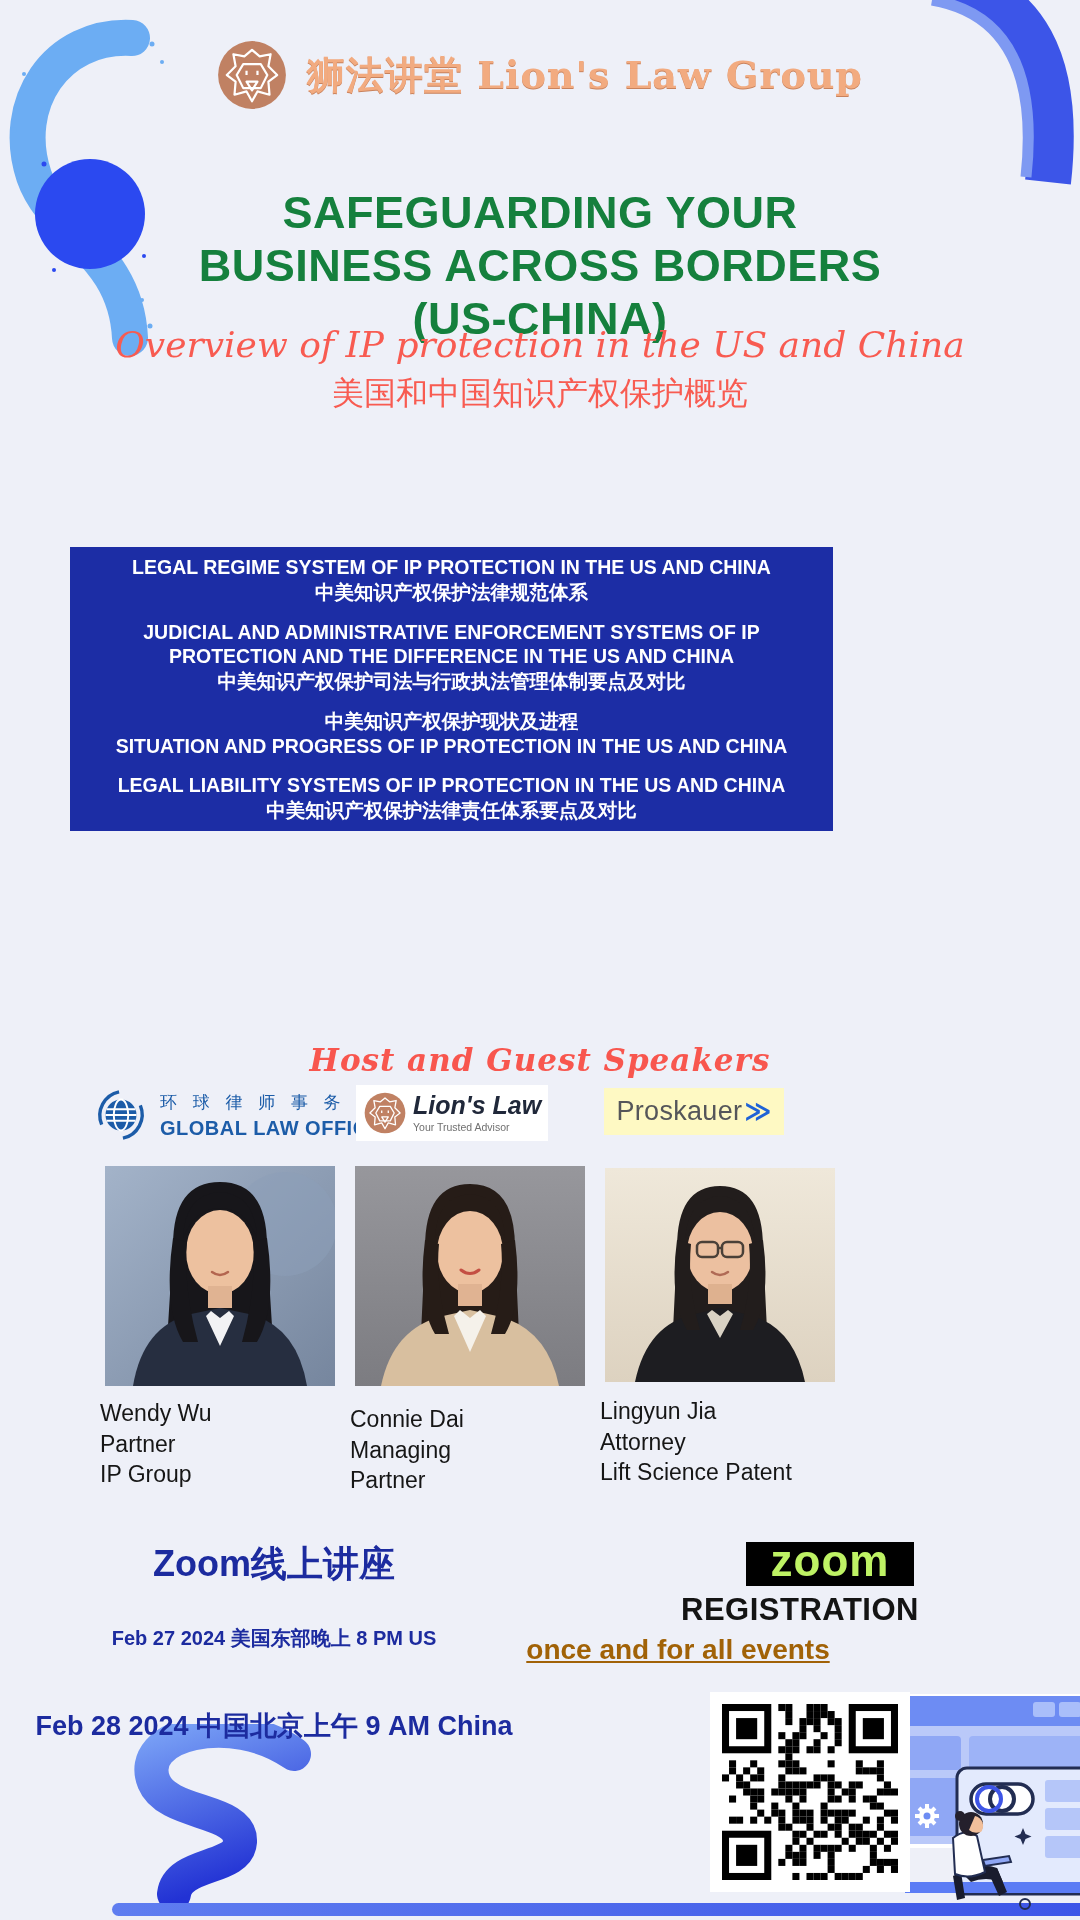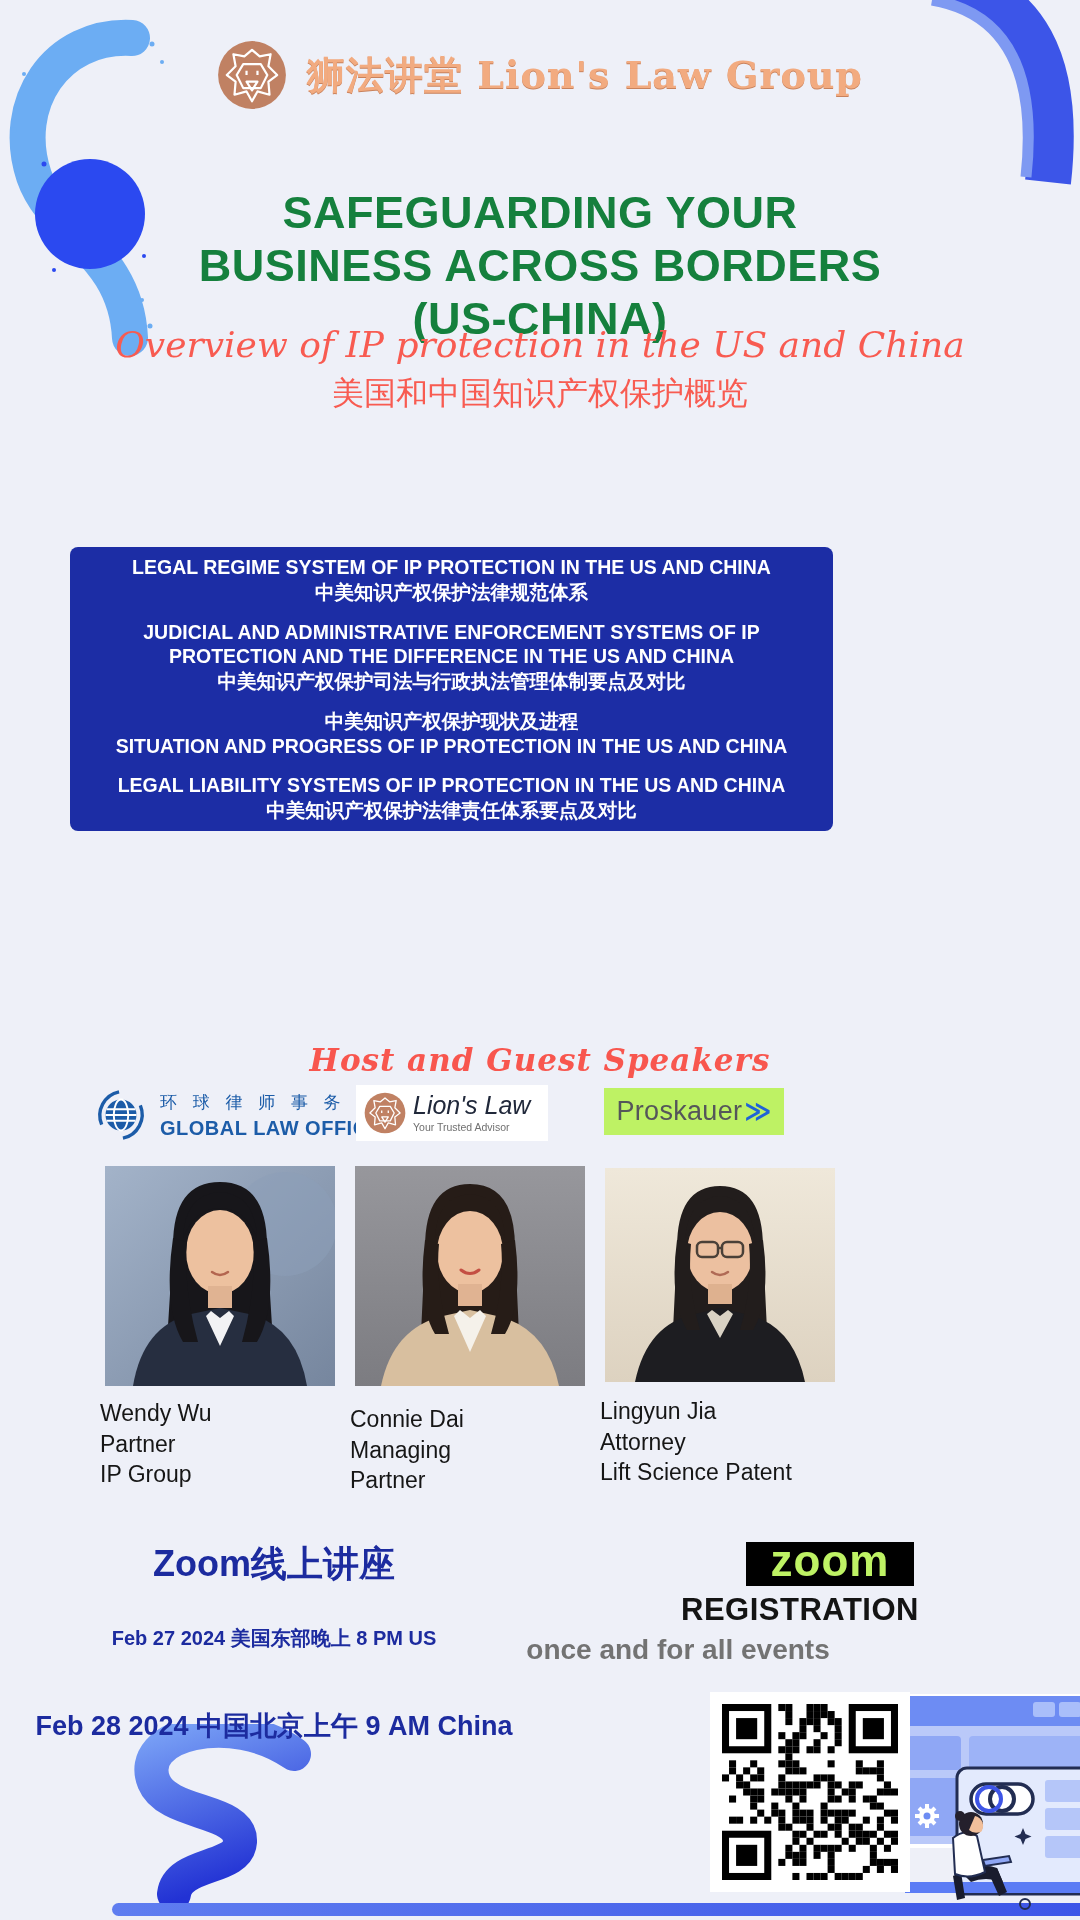--- a/index.html
+++ b/index.html
@@ -22,35 +22,35 @@
   
   .title{position:absolute;left:0;top:156px;width:100%;text-align:center;color:#15803d;
          font-weight:800;font-size:45px;line-height:1.18;letter-spacing:.5px;}
   .title span{display:block;}
   .sub-en{position:absolute;left:0;top:324px;width:100%;text-align:center;
           font-family:"DejaVu Serif",serif;font-style:italic;font-size:36px;color:#f85b51;}
   .sub-zh{position:absolute;left:0;top:372px;width:100%;text-align:center;font-size:32px;color:#f85b51;font-weight:500;}
   
   .agenda{position:absolute;left:70px;top:547px;width:763px;height:284px;background:#1c2da5;color:#fff;
           display:flex;flex-direction:column;justify-content:center;gap:15px;padding:0 45px;
-          box-sizing:border-box;text-align:center;border-radius:8px;}
+          box-sizing:border-box;text-align:center;}
   .agenda p{margin:0;font-weight:700;font-size:19.5px;line-height:1.27;}
   
   .speakers-heading{position:absolute;left:0;top:1042px;width:100%;text-align:center;
           font-family:"DejaVu Serif",serif;font-style:italic;font-weight:700;font-size:31px;
           color:#f8564e;letter-spacing:1px;}
   .logo-glo{position:absolute;left:92px;top:1086px;display:flex;align-items:center;gap:10px;}
   .logo-glo svg{width:58px;height:58px;}
   .glo-zh{font-size:17px;color:#1c5ca8;letter-spacing:5.5px;font-weight:500;white-space:nowrap;}
   .glo-en{font-size:20px;color:#1c5ca8;font-weight:600;letter-spacing:.5px;margin-top:3px;white-space:nowrap;}
   .logo-lions{position:absolute;left:356px;top:1085px;width:192px;height:56px;background:#fff;
           display:flex;align-items:center;gap:7px;padding:0 8px;box-sizing:border-box;}
-  .lions-name{font-size:25px;font-weight:400;font-style:italic;color:#20283a;line-height:1;white-space:nowrap;}
+  .lions-name{font-size:25px;font-weight:700;font-style:italic;color:#20283a;line-height:1;white-space:nowrap;}
   .lions-tag{font-size:10.5px;color:#707070;margin-top:3px;white-space:nowrap;}
-  .logo-pros{position:absolute;left:604px;top:1088px;width:180px;height:47px;background:#bef264;
+  .logo-pros{position:absolute;left:604px;top:1088px;width:180px;height:47px;background:#fef9c3;
           display:flex;align-items:center;justify-content:center;}
   .pros-name{font-size:27px;color:#55565a;letter-spacing:.3px;}
   .pros-chev{font-size:26px;color:#1f63d6;font-weight:700;margin-left:2px;}
   .photo{position:absolute;width:230px;height:220px;overflow:hidden;}
   .photo svg{display:block;width:100%;height:100%;}
   .photo-1{left:105px;top:1166px;}
   .photo-2{left:355px;top:1166px;}
   .photo-3{left:605px;top:1168px;height:214px;}
   .caption{position:absolute;width:240px;text-align:left;font-size:23px;color:#161616;line-height:1.33;}
   .cap-1{left:100px;top:1398px;}
@@ -61,21 +61,21 @@
   .sched-platform{font-size:36px;margin:0 0 36px;}
   .sched-us{font-size:20px;margin:0 0 56px;}
   .sched-cn{font-size:27px;margin:0;}
   
   .zoom-badge{position:absolute;left:746px;top:1542px;width:168px;height:44px;background:#000;color:#bef264;
           display:flex;align-items:center;justify-content:center;font-size:44px;font-weight:700;
           letter-spacing:1px;line-height:1;padding-bottom:7px;box-sizing:border-box;}
   .reg-1{position:absolute;left:600px;top:1592px;width:400px;text-align:center;font-size:31px;
          font-weight:700;color:#141414;letter-spacing:.5px;}
   .reg-2{position:absolute;left:478px;top:1634px;width:400px;text-align:center;font-size:28px;
-         font-weight:700;color:#737373;}
+         font-weight:700;color:#a16207;text-decoration:underline;}
   .qr{position:absolute;left:710px;top:1692px;width:200px;height:200px;background:#fff;
       display:flex;align-items:center;justify-content:center;}
 </style>
 </head>
 <body>
 
 <svg width="0" height="0" style="position:absolute">
   <symbol id="lion" viewBox="0 0 64 64">
     <circle cx="32" cy="32" r="31" fill="#c08163"></circle>
     <g stroke="#fff" stroke-width="2" fill="none" stroke-linejoin="round">

